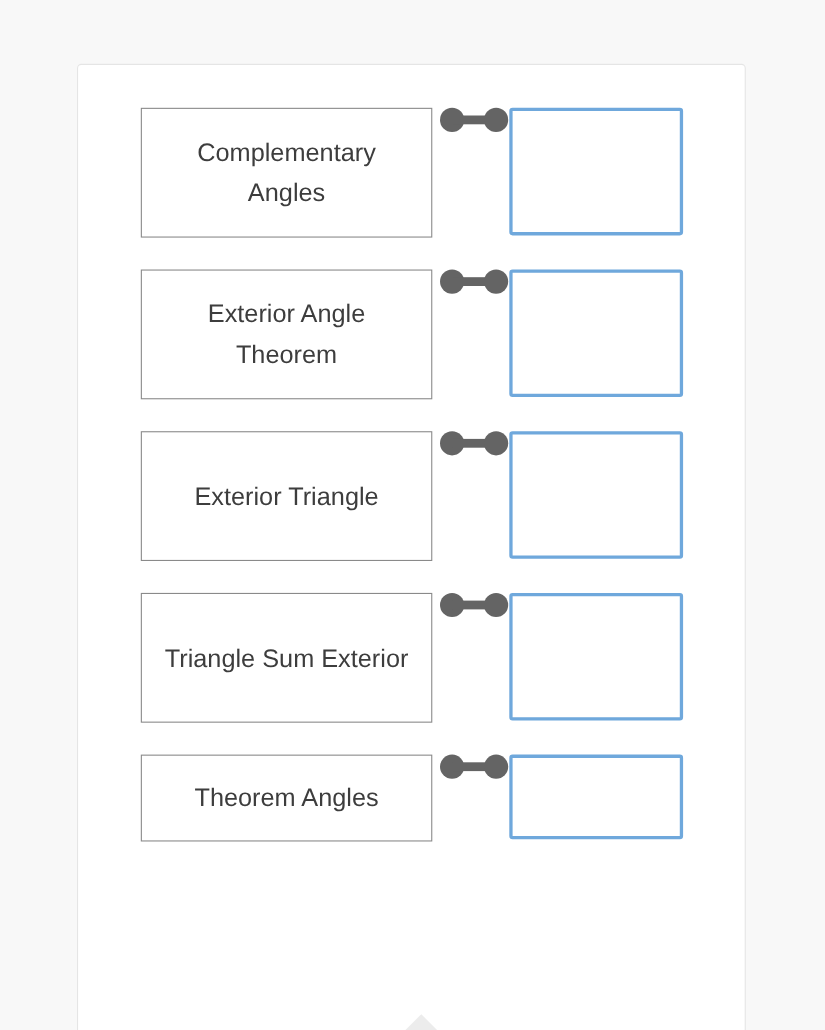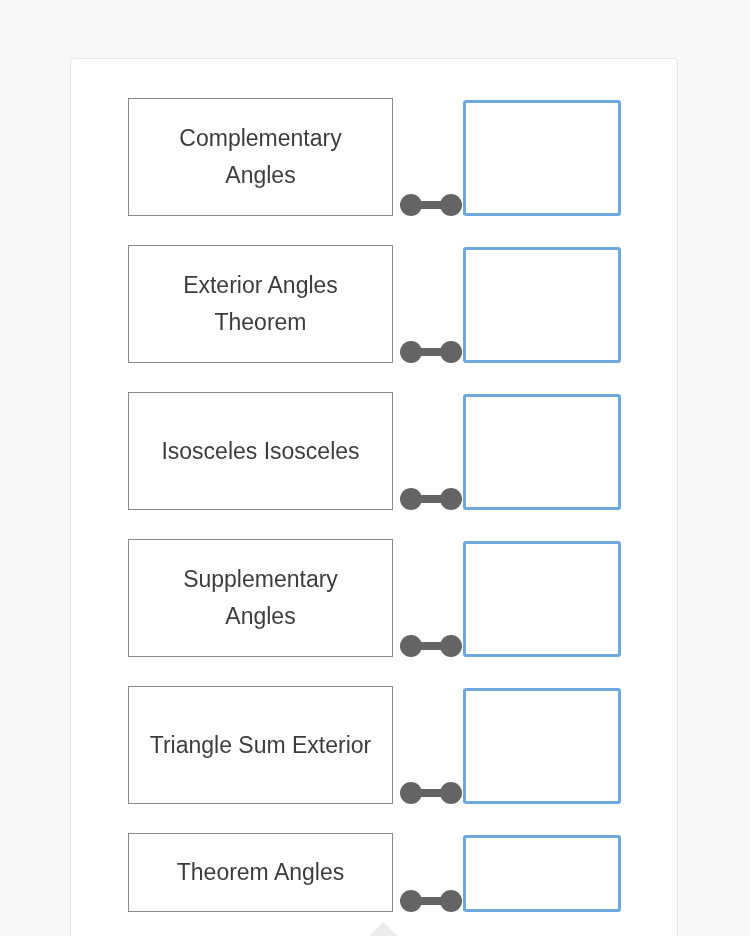--- a/index.html
+++ b/index.html
@@ -20,21 +20,21 @@
     background: #ffffff;
     border: 1px solid #e5e5e5;
     border-radius: 4px;
     box-sizing: border-box;
   }
   .content {
     padding: 39px 0 0 57px;
   }
   .row {
     display: flex;
-    align-items: flex-end;
+    align-items: flex-start;
     width: 530px;
     margin-bottom: 29px;
   }
   .term-box {
     width: 265px;
     height: 118px;
     box-sizing: border-box;
     border: 1px solid #8a8a8a;
     background: #ffffff;
     display: flex;
@@ -111,53 +111,42 @@
       <div class="connector">
         <span class="dot left"></span>
         <span class="bar"></span>
         <span class="dot right"></span>
       </div>
       <div class="drop-box"></div>
     </div>
 
     <div class="row">
       <div class="term-box">
-        <span class="term-label">Exterior Angles Theorem</span>
+        <span class="term-label">Exterior Angle Theorem</span>
       </div>
       <div class="connector">
         <span class="dot left"></span>
         <span class="bar"></span>
         <span class="dot right"></span>
       </div>
       <div class="drop-box"></div>
     </div>
 
     <div class="row">
       <div class="term-box">
-        <span class="term-label">Isosceles Isosceles</span>
+        <span class="term-label">Exterior Triangle</span>
       </div>
       <div class="connector">
         <span class="dot left"></span>
         <span class="bar"></span>
         <span class="dot right"></span>
       </div>
       <div class="drop-box"></div>
     </div>
 
-    <div class="row">
-      <div class="term-box">
-        <span class="term-label">Supplementary Angles</span>
-      </div>
-      <div class="connector">
-        <span class="dot left"></span>
-        <span class="bar"></span>
-        <span class="dot right"></span>
-      </div>
-      <div class="drop-box"></div>
-    </div>
 
     <div class="row">
       <div class="term-box">
         <span class="term-label">Triangle Sum Exterior</span>
       </div>
       <div class="connector">
         <span class="dot left"></span>
         <span class="bar"></span>
         <span class="dot right"></span>
       </div>

